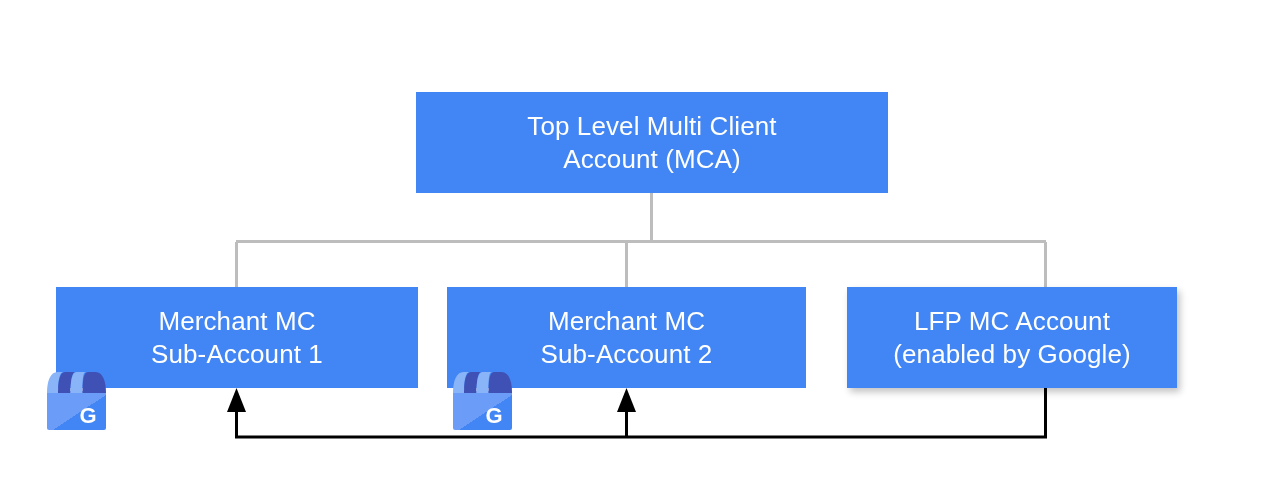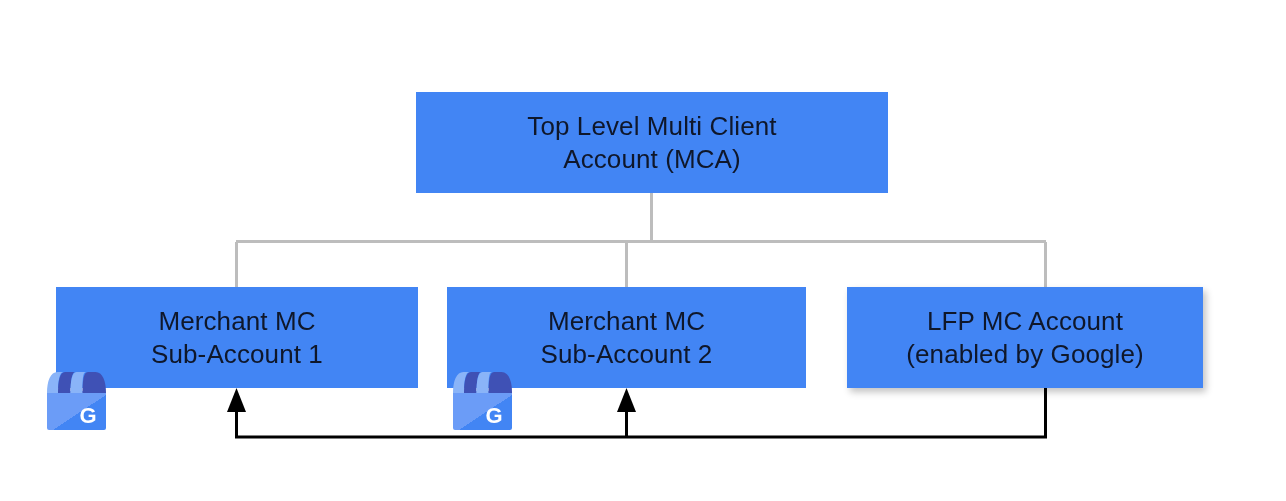--- a/index.html
+++ b/index.html
@@ -30,21 +30,21 @@
     height: 501px;
     pointer-events: none;
   }
   .node {
     position: absolute;
     box-sizing: border-box;
     display: flex;
     align-items: center;
     justify-content: center;
     text-align: center;
-    color: #0f172a;
+    color: #ffffff;
     font-size: 26px;
     line-height: 33px;
     font-weight: 400;
     letter-spacing: 0.1px;
     padding: 2px 10px;
     white-space: pre-line;
   }
   .node-mca {
     left: 416px;
     top: 92px;
@@ -59,21 +59,21 @@
   }
   .node-sub2 {
     left: 447px;
     top: 287px;
     width: 359px;
     height: 101px;
   }
   .node-lfp {
     left: 847px;
     top: 287px;
-    width: 356px;
+    width: 330px;
     height: 101px;
     box-shadow: 3px 4px 7px rgba(0,0,0,0.24);
   }
   .gmb-icon {
     position: absolute;
     width: 71px;
     height: 71px;
   }
   .gmb-icon-1 { left: 41px; top: 365px; }
   .gmb-icon-2 { left: 447px; top: 365px; }

